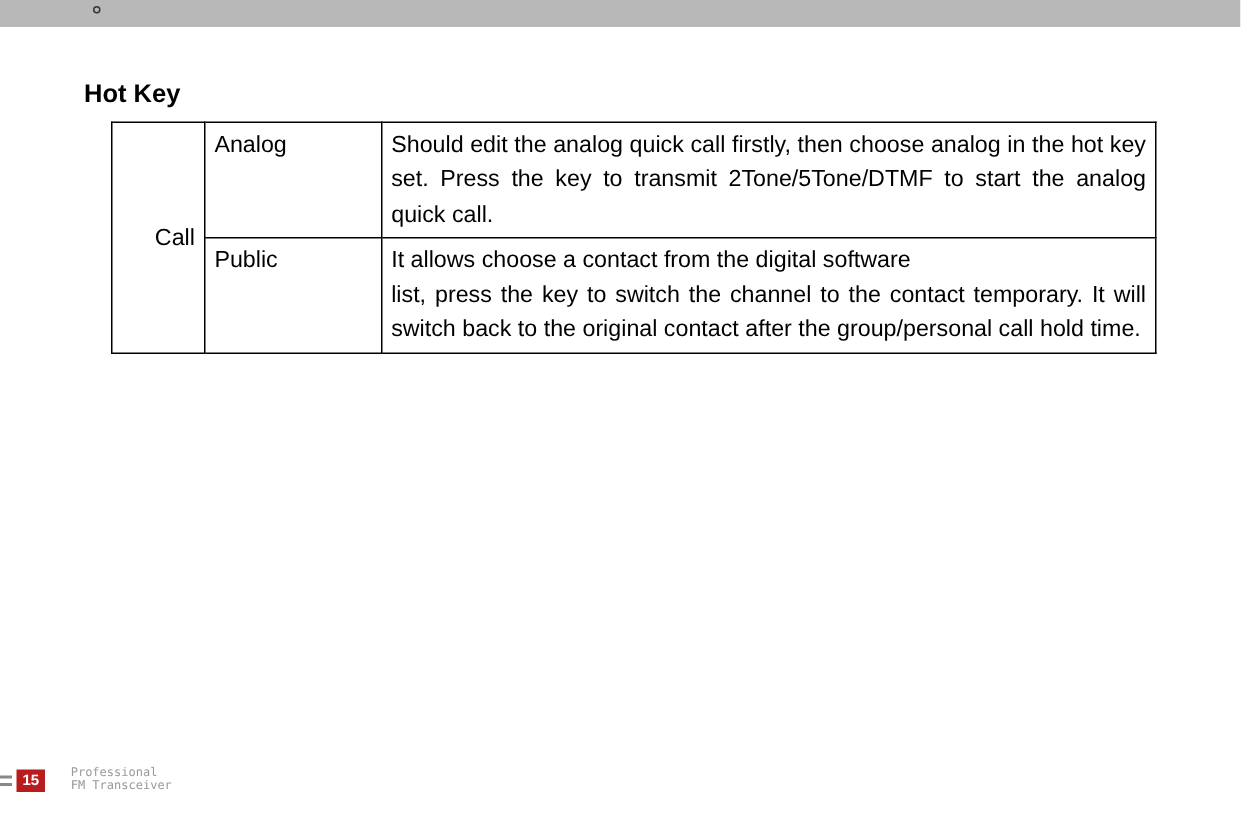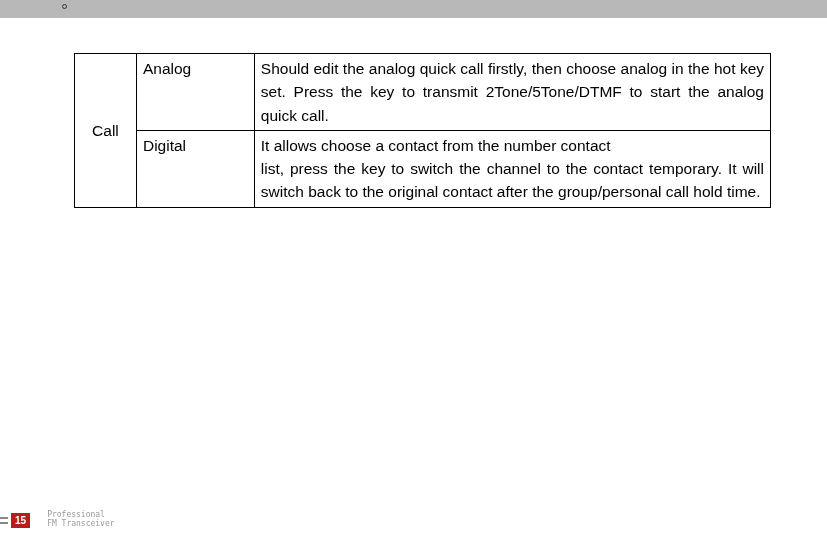--- a/index.html
+++ b/index.html
@@ -55,21 +55,21 @@
     td {
       border: 1px solid #000;
       padding: 3px 6px;
       font-size: 15.5px;
       vertical-align: top;
       line-height: 1.5;
       text-align: justify;
     }
     .col1 {
       width: 62px;
-      text-align: center;
+      text-align: right;
       vertical-align: middle;
     }
     .col2 {
       width: 118px;
       margin-top: 14px;
     }
     .col3 {
       width: 517px;
     }
     .footer {
@@ -106,33 +106,34 @@
     }
   </style>
 </head>
 <body>
 
 <div class="header-bar">
   <div class="header-dot"></div>
 </div>
 
 <div class="content">
+  <h2 class="title">Hot Key</h2>
 
   <div class="table-wrapper">
     <table>
       <tbody>
           <tr>
         <td class="col1" rowspan="2">Call</td>
         <td class="col2">Analog</td>
         <td class="col3">Should edit the analog quick call firstly, then choose analog in the hot key set. Press the key to transmit 2Tone/5Tone/DTMF to start the analog quick call.</td>
       </tr>
       <tr>
-        <td class="col2">Digital</td>
+        <td class="col2">Public</td>
         <td class="col3">
-          <span>It allows choose a contact from the number contact</span><br>
+          <span>It allows choose a contact from the digital software</span><br>
           <span>list, press the key to switch the channel to the contact temporary. It will switch back to the original contact after the group/personal call hold time.</span>
         </td>
       </tr>
     </tbody>
       </table>
   </div>
 </div>
 
 <div class="footer">
   <div class="footer-lines">

